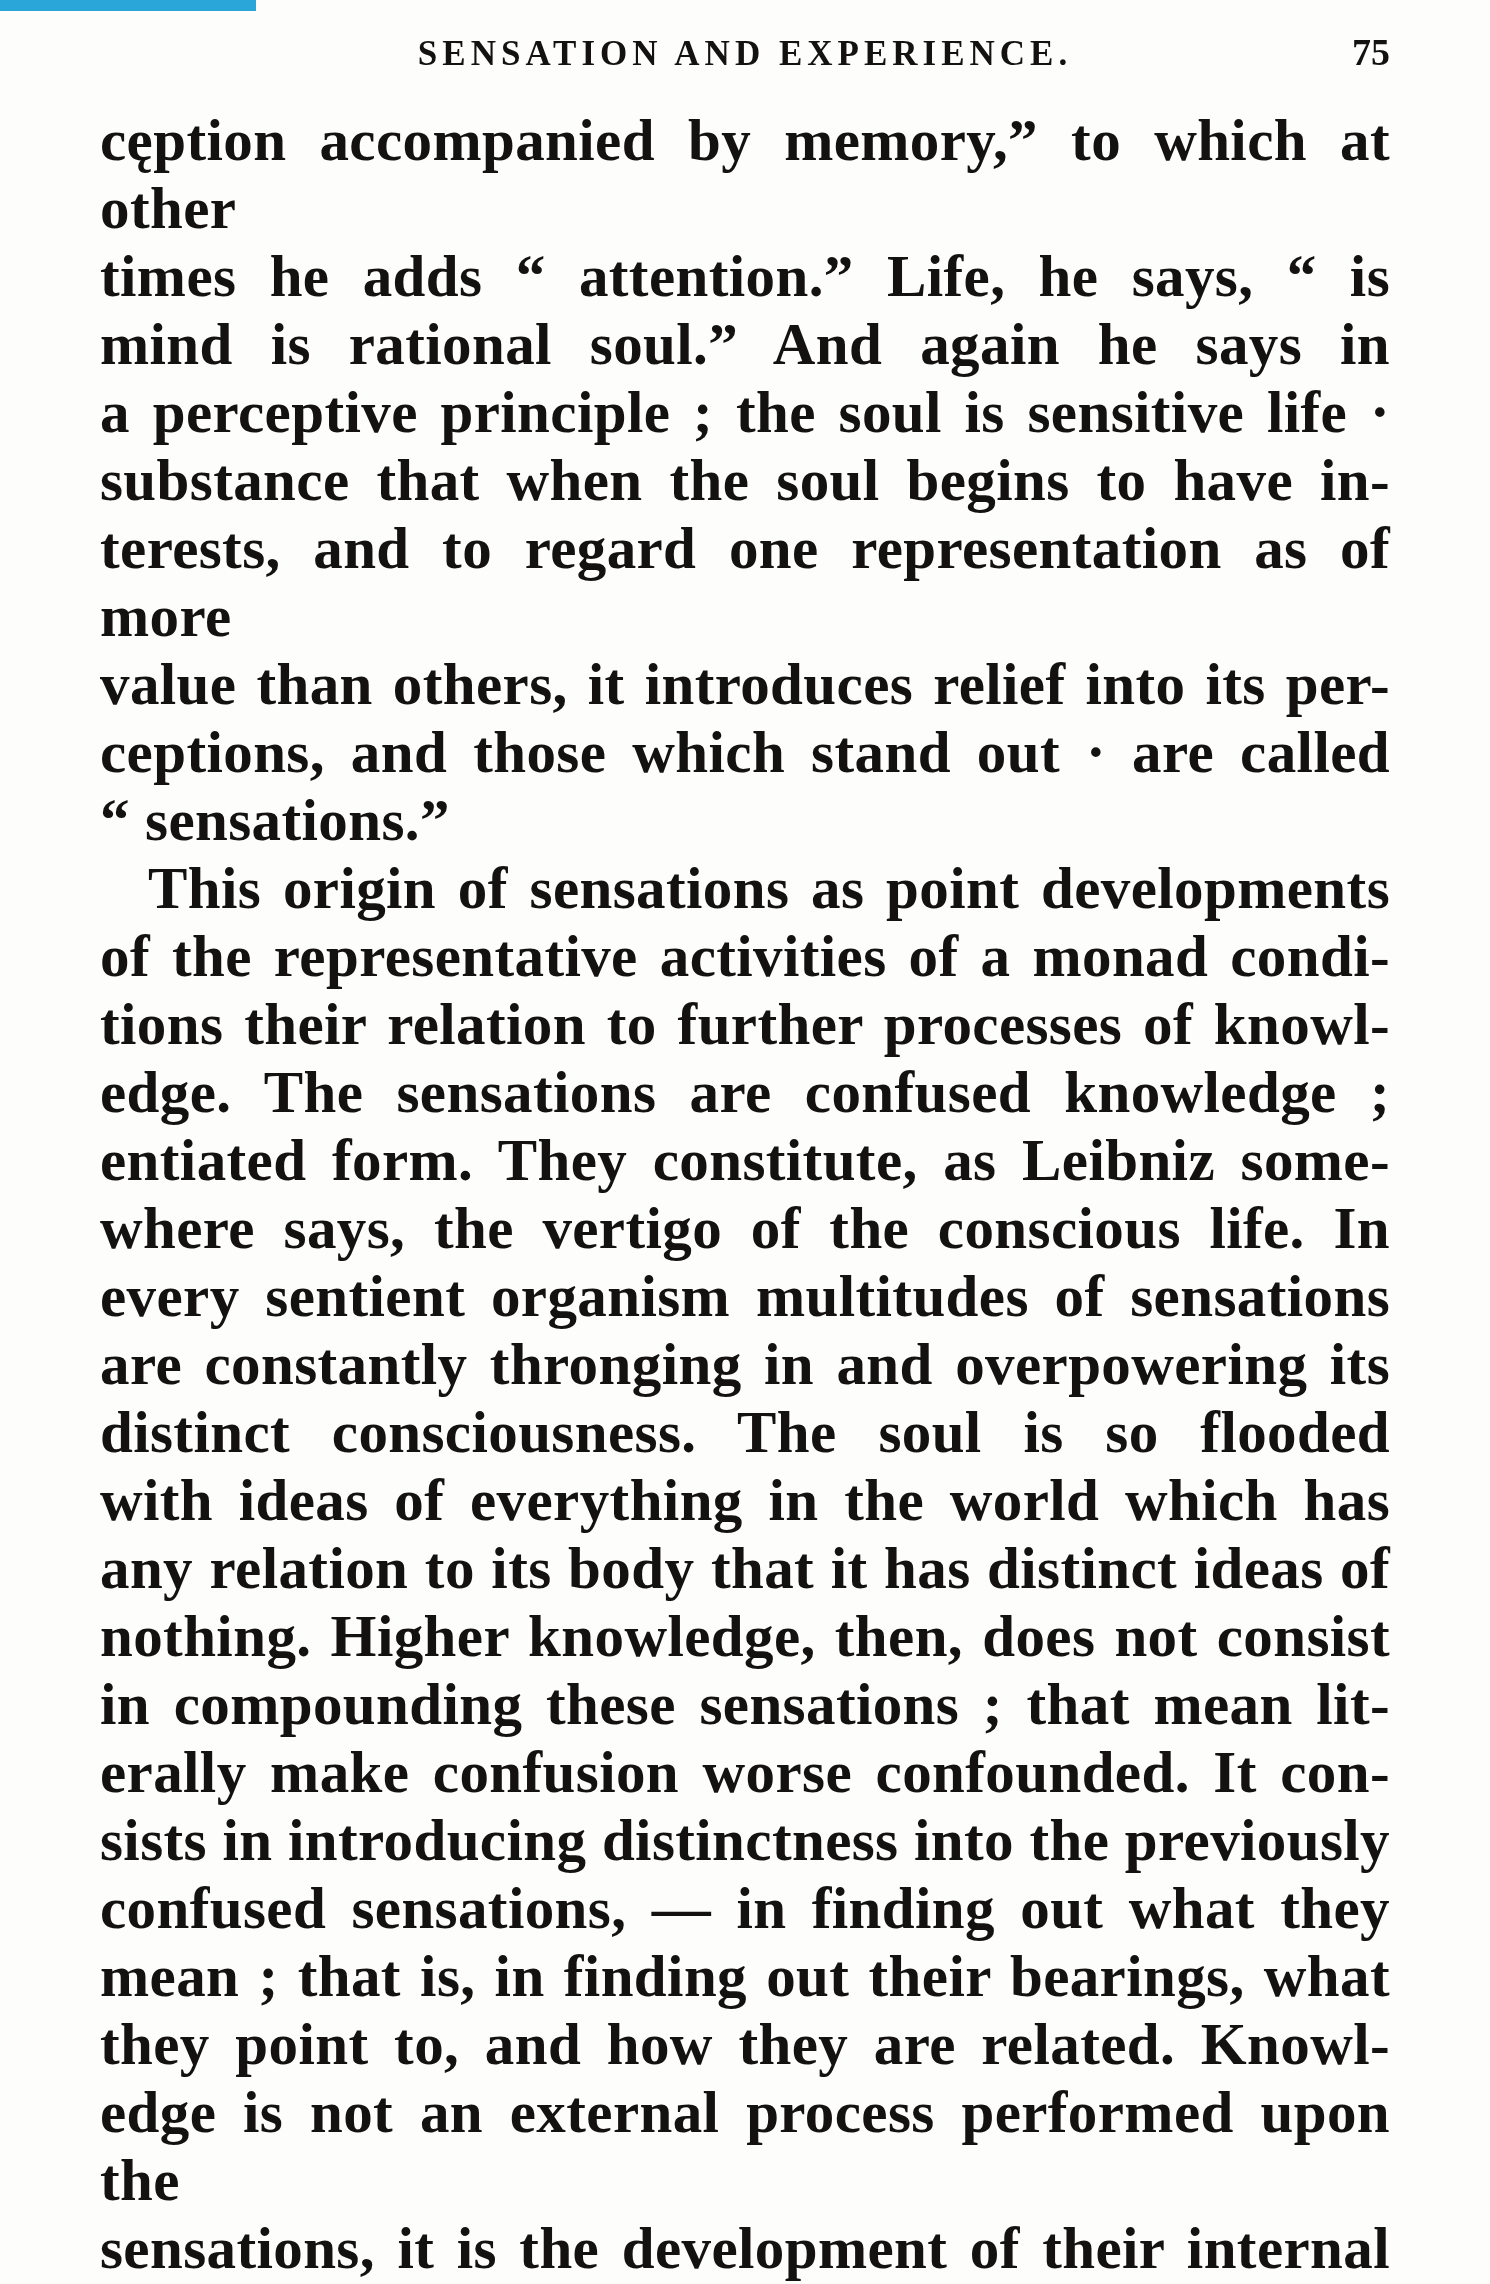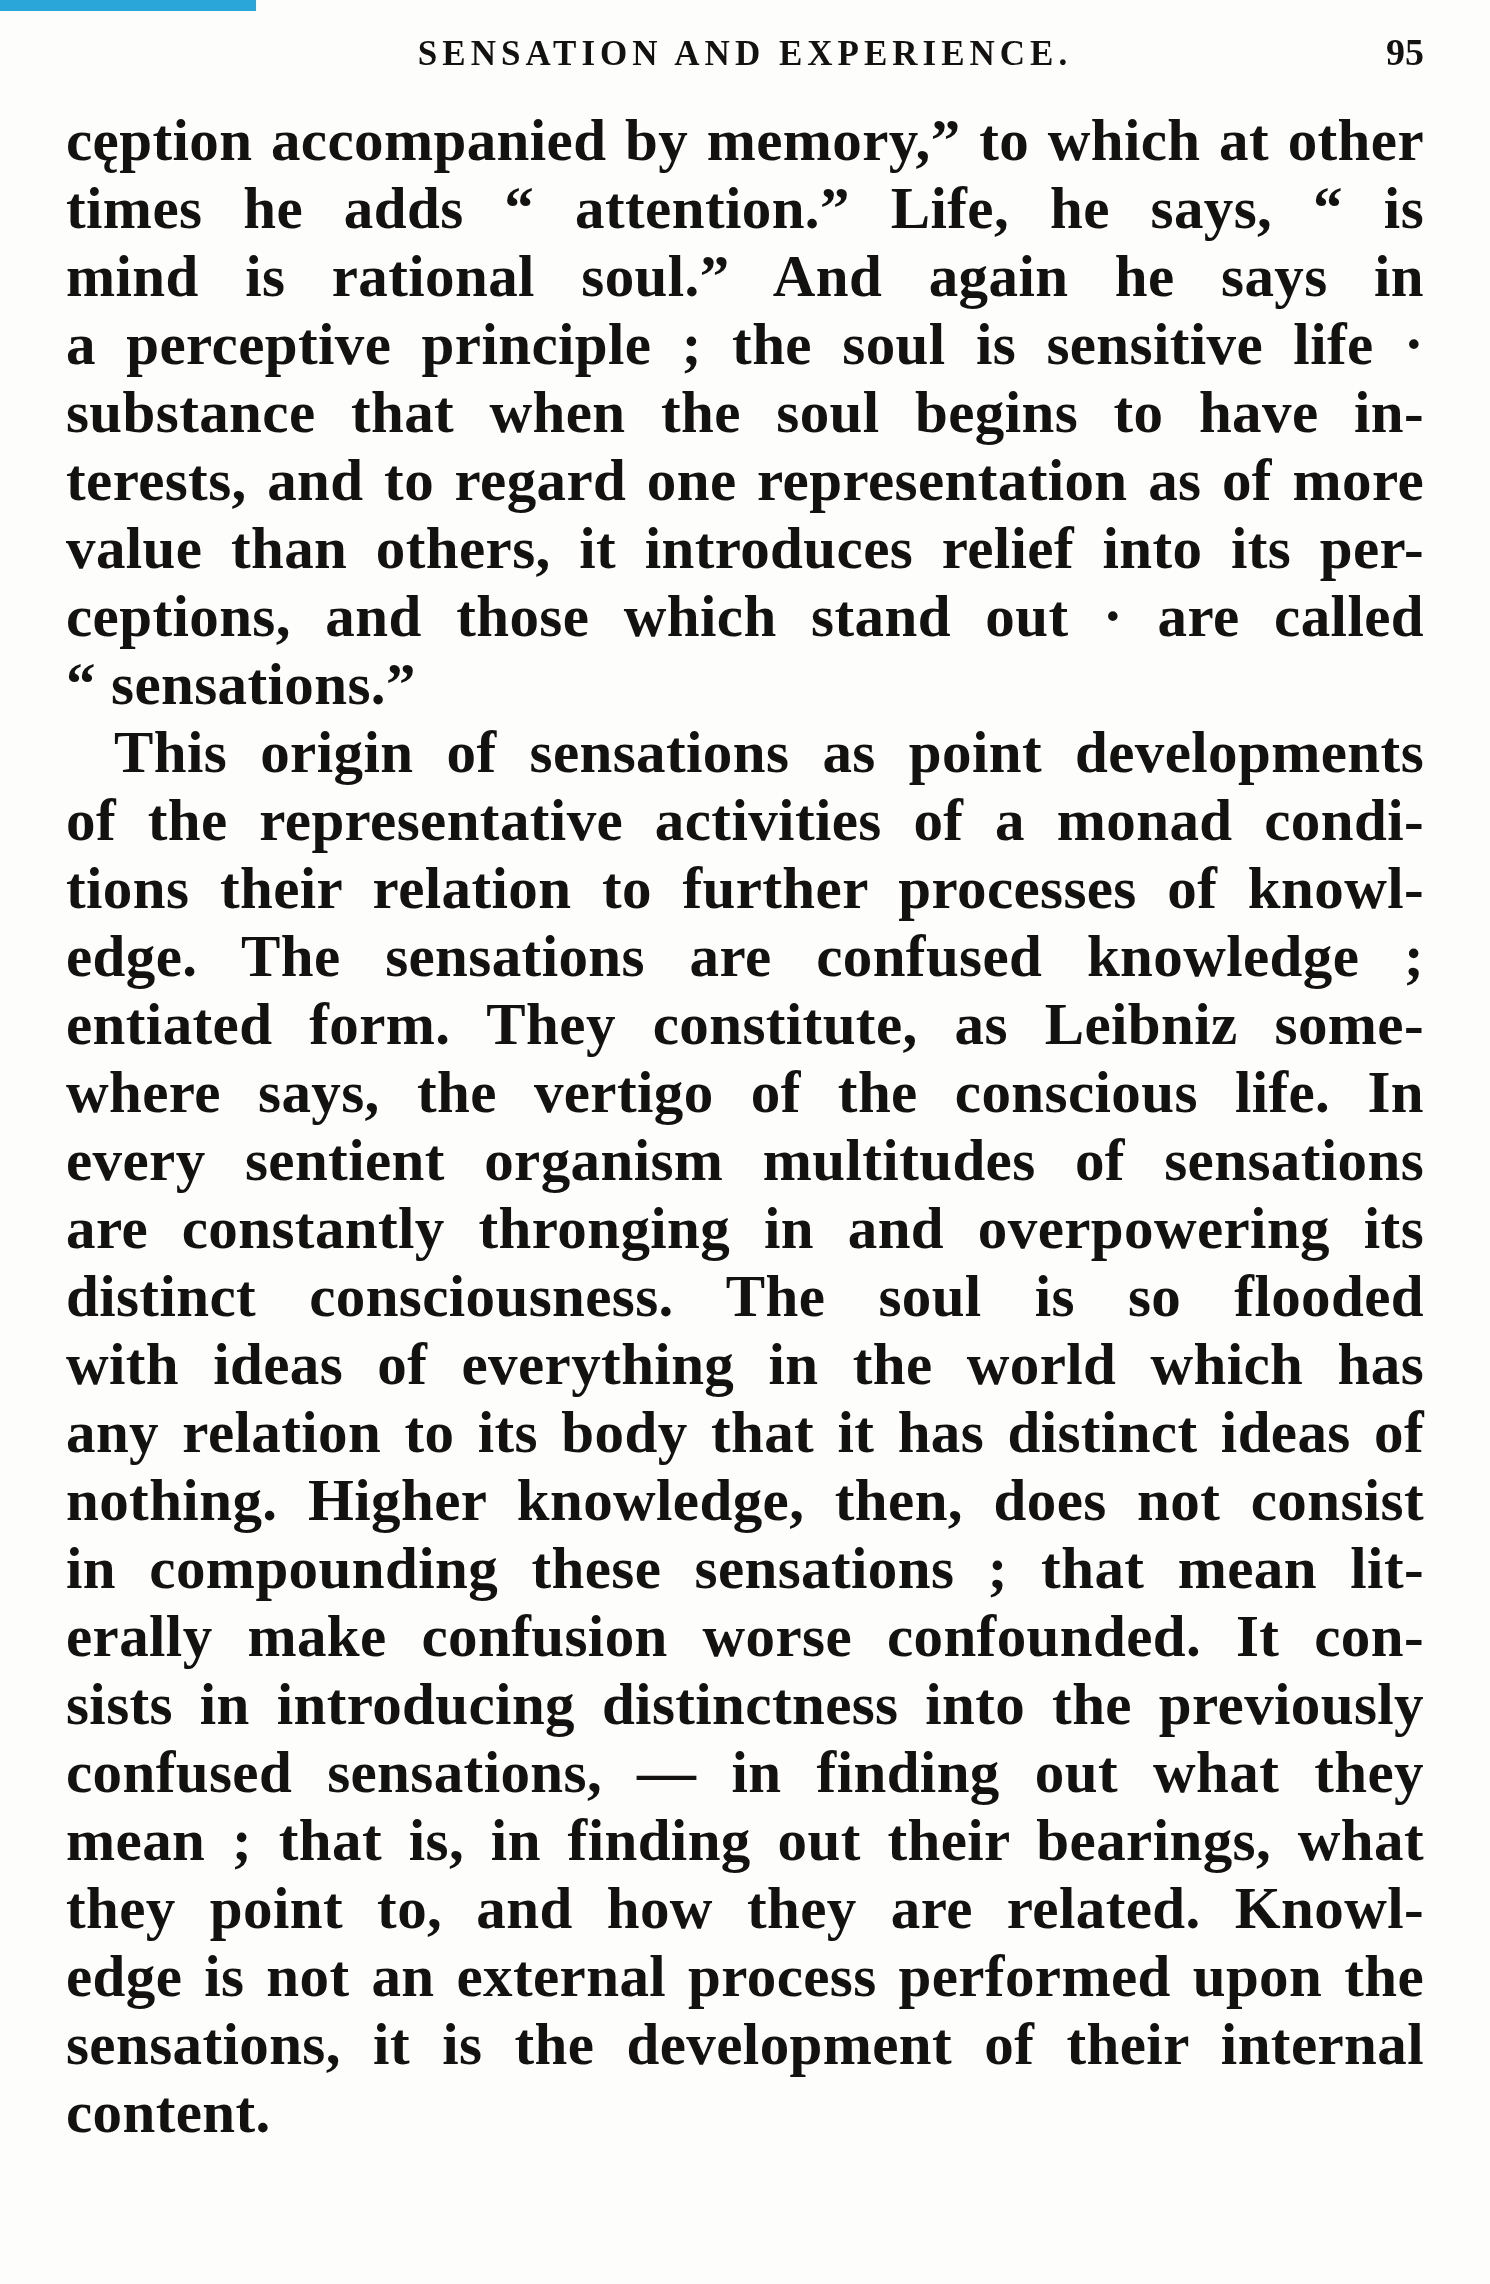--- a/index.html
+++ b/index.html
@@ -8,21 +8,21 @@
     height: 2284px;
     background: #fdfdfc;
     font-family: "Liberation Serif", serif;
     color: #141210;
     position: relative;
     overflow: hidden;
   }
   .page {
     position: absolute;
     inset: 0;
-    padding: 0 66px;
+    padding: 0 100px;
     box-sizing: border-box;
   }
   .scan-artifact {
     position: absolute;
     left: 0;
     top: 0;
     width: 256px;
     height: 11px;
   }
   .header {
@@ -68,21 +68,21 @@
   }
 </style>
 </head>
 <body>
 
 <div class="scan-artifact" style="background: rgb(42, 167, 216);"></div>
 
 <div class="page">
   <div class="header">
     <span class="running-title">SENSATION AND EXPERIENCE.</span>
-    <span class="folio">95</span>
+    <span class="folio">75</span>
   </div>
   <div class="page-body">
       <div class="paragraph">
         <div class="line">cęption accompanied by memory,” to which at other</div>
         <div class="line">times he adds “ attention.” Life, he says, “ is</div>
         <div class="line">mind is rational soul.” And again he says in</div>
         <div class="line">a perceptive principle ; the soul is sensitive life ·</div>
         <div class="line">substance that when the soul begins to have in-</div>
         <div class="line">terests, and to regard one representation as of more</div>
         <div class="line">value than others, it introduces relief into its per-</div>

